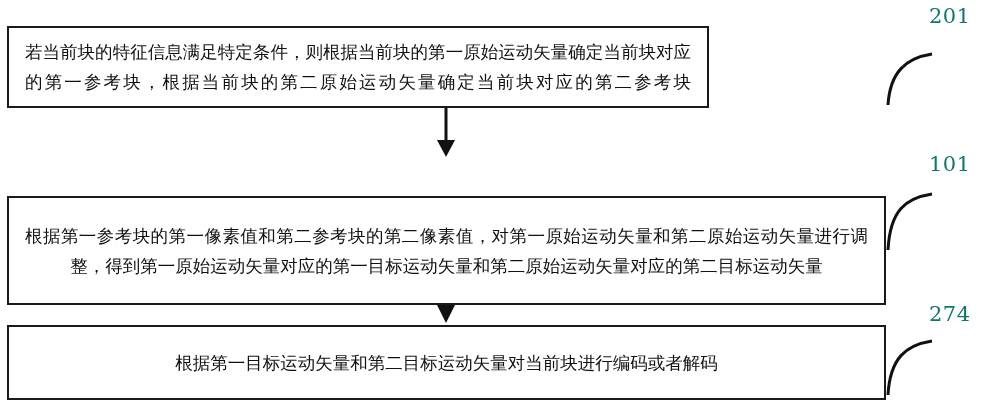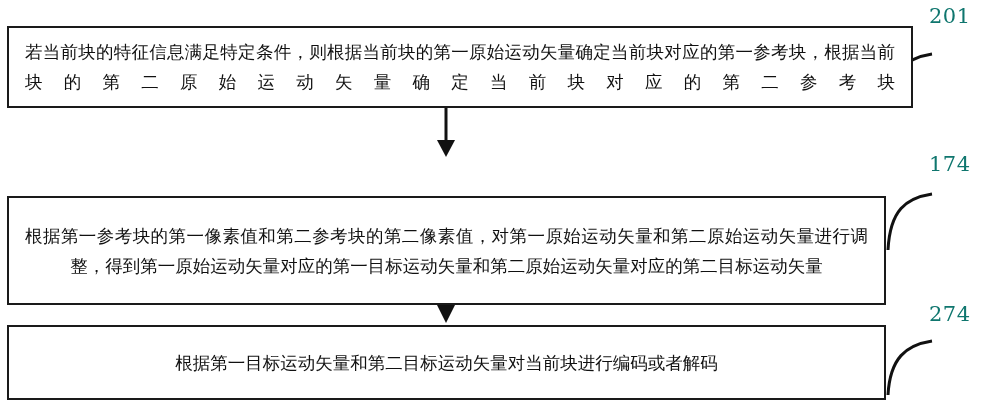--- a/index.html
+++ b/index.html
@@ -38,21 +38,21 @@
     line-height: 30px;
     color: #111111;
     text-align: justify;
     text-align-last: center;
     letter-spacing: 0px;
     width: 100%;
   }
   #box-201 {
     left: 7px;
     top: 26px;
-    width: 906px;
+    width: 702px;
     height: 82px;
   }
   #box-201 .step-text {
     text-align: justify;
     text-align-last: justify;
     padding: 0 4px;
   }
   #box-202 {
     left: 7px;
     top: 156px;
@@ -114,16 +114,16 @@
 
   <div class="step-box" id="box-202">
     <div class="step-text">根据第一参考块的第一像素值和第二参考块的第二像素值，对第一原始运动矢量和第二原始运动矢量进行调整，得到第一原始运动矢量对应的第一目标运动矢量和第二原始运动矢量对应的第二目标运动矢量</div>
   </div>
 
   <div class="step-box" id="box-203">
     <div class="step-text">根据第一目标运动矢量和第二目标运动矢量对当前块进行编码或者解码</div>
   </div>
 
   <div class="ref-label" id="ref-201">201</div>
-  <div class="ref-label" id="ref-202">174</div>
+  <div class="ref-label" id="ref-202">101</div>
   <div class="ref-label" id="ref-203">274</div>
 
 </div>
 
 </body></html>

